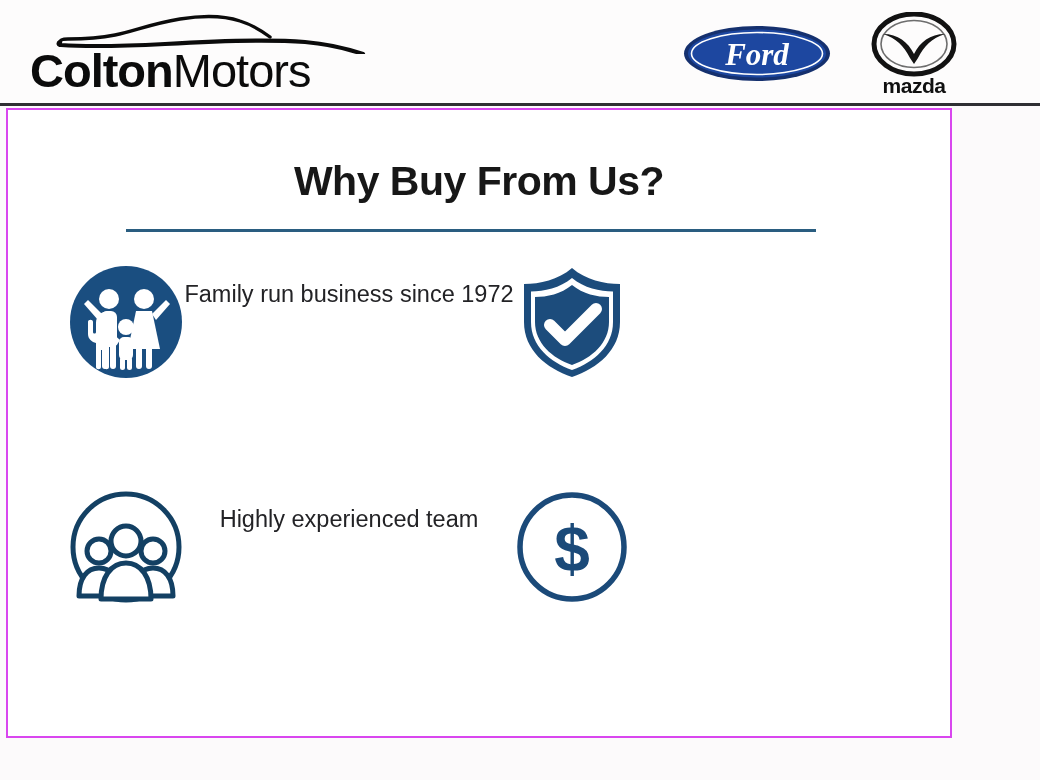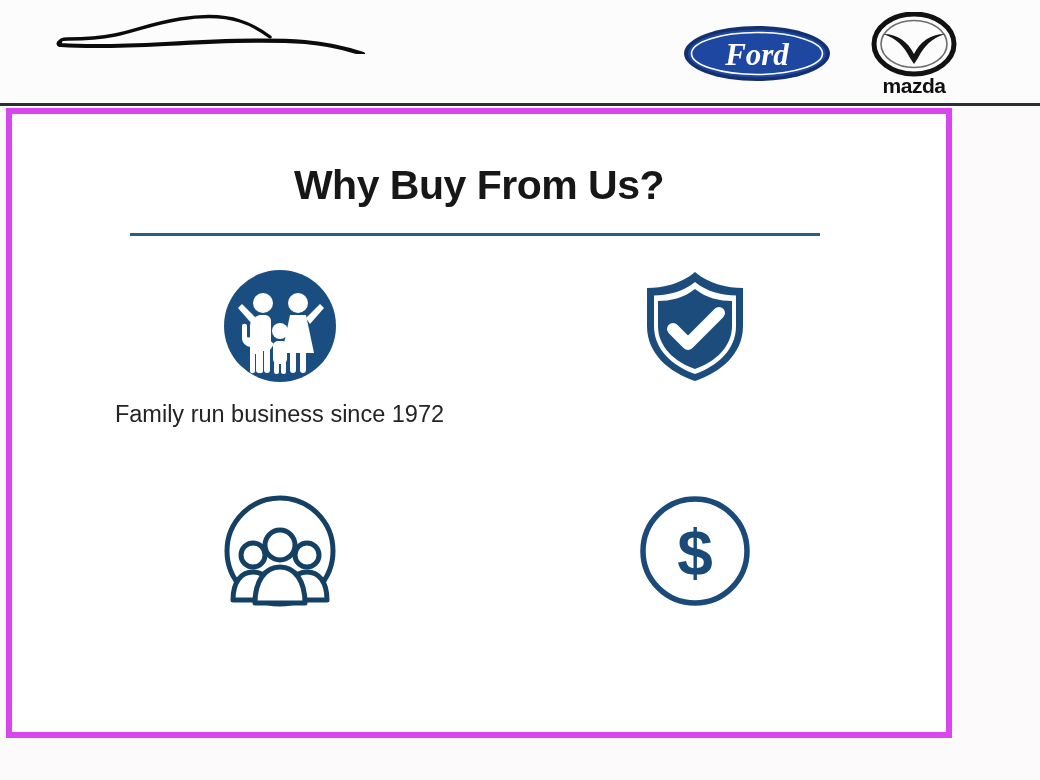--- a/index.html
+++ b/index.html
@@ -82,21 +82,21 @@
   }
 
   
   .card {
     position: absolute;
     left: 6px;
     top: 108px;
     width: 946px;
     height: 630px;
     background: #ffffff;
-    border: 6px solid #d946ef;
+    border: 2px solid #d946ef;
     box-sizing: border-box;
   }
 
   .card-title {
     position: absolute;
     left: 0;
     top: 48px;
     width: 100%;
     text-align: center;
     font-size: 41px;
@@ -119,22 +119,22 @@
     position: absolute;
     left: 60px;
     top: 150px;
     width: 830px;
     display: grid;
     grid-template-columns: 1fr 1fr;
     grid-template-rows: 225px 225px;
   }
   .feature {
     display: flex;
-    flex-direction: column;
-    align-items: center;
+    flex-direction: row;
+    align-items: flex-start;
     padding-top: 4px;
   }
   .feature-icon {
     width: 116px;
     height: 116px;
     display: block;
   }
   .feature-label {
     margin-top: 14px;
     width: 330px;
@@ -148,20 +148,23 @@
 </head>
 <body>
 
 <div class="header">
 
   <div class="brand-logo">
     <svg class="car-silhouette" viewBox="0 0 350 42">
       <path d="M30 30 C30 28 33 27 38 27 C60 27 70 26 85 23 C105 19 120 12 150 7 C175 3 195 4 210 9 C223 13 232 19 240 25" fill="none" stroke="#0b0b0b" stroke-width="3.4" stroke-linecap="round"></path>
       <path d="M30 30 C28 31 28 33 31 33 C60 35 95 34 135 32 C185 29 235 27 275 30 C300 32 318 37 333 42" fill="none" stroke="#0b0b0b" stroke-width="4.2" stroke-linecap="round"></path>
     </svg>
+    <div class="brand-wordmark">
+      <span class="brand-colton">Colton</span><span class="brand-motors">Motors</span>
+    </div>
   </div>
 
   <svg class="ford-logo" viewBox="0 0 148 57">
     <ellipse cx="74" cy="28.5" rx="73" ry="27.5" fill="#15306e"></ellipse>
     <ellipse cx="74" cy="28.5" rx="69" ry="24" fill="#1d47a0"></ellipse>
     <ellipse cx="74" cy="28.5" rx="65.5" ry="21" fill="none" stroke="#ffffff" stroke-width="1.6"></ellipse>
     <text x="74" y="40" font-family="'Liberation Serif', serif" font-size="31" font-style="italic" font-weight="bold" fill="#ffffff" text-anchor="middle">Ford</text>
   </svg>
 
   <svg class="mazda-logo" viewBox="0 0 92 85">
@@ -225,20 +228,21 @@
         <circle cx="58" cy="58" r="53" fill="#ffffff" stroke="#134063" stroke-width="5"></circle>
         <g fill="#ffffff" stroke="#134063" stroke-width="5" stroke-linejoin="round">
           <circle cx="31" cy="62" r="12"></circle>
           <path d="M11 107 C11 89 19 79 31 79 C43 79 51 89 51 107 Z"></path>
           <circle cx="85" cy="62" r="12"></circle>
           <path d="M65 107 C65 89 73 79 85 79 C97 79 105 89 105 107 Z"></path>
           <circle cx="58" cy="52" r="15"></circle>
           <path d="M33 110 C33 88 43 74 58 74 C73 74 83 88 83 110 Z"></path>
         </g>
       </svg>
+      <div class="feature-label">Highly experienced team</div>
     </div>
 
     <div class="feature">
       <svg class="feature-icon" viewBox="0 0 116 116">
         <circle cx="58" cy="58" r="52" fill="#ffffff" stroke="#1b4a79" stroke-width="5.5"></circle>
         <text x="58" y="82" font-family="'Liberation Sans', sans-serif" font-size="64" font-weight="bold" fill="#1b4a79" text-anchor="middle">$</text>
       </svg>
     </div>
 
   </div>

